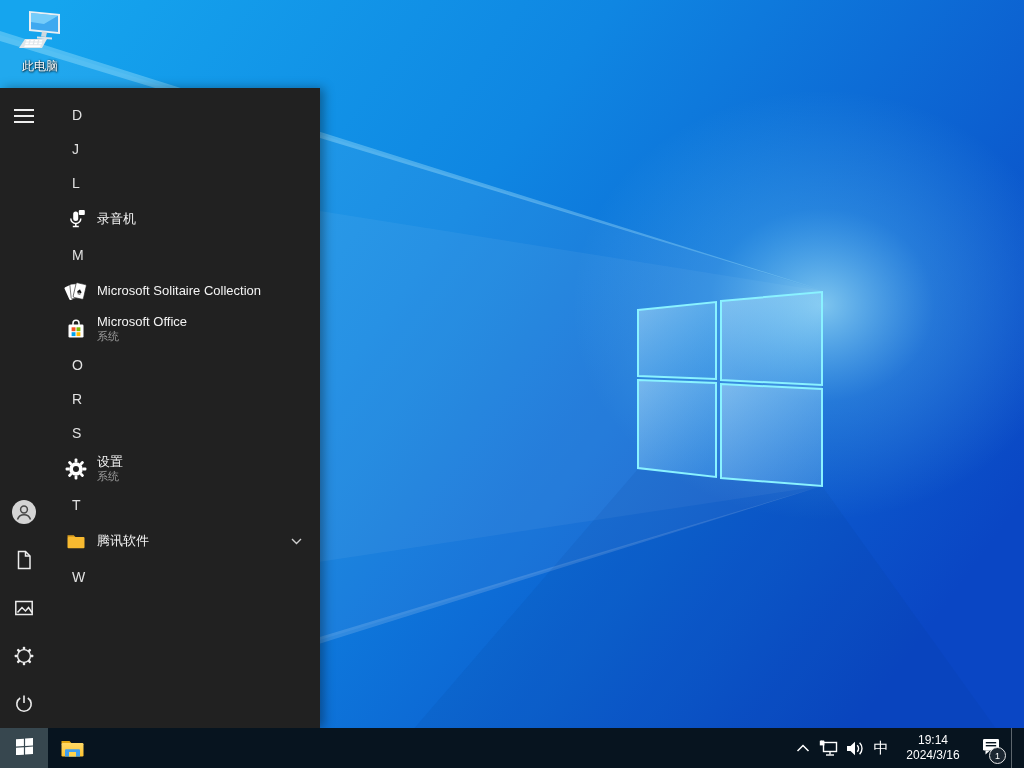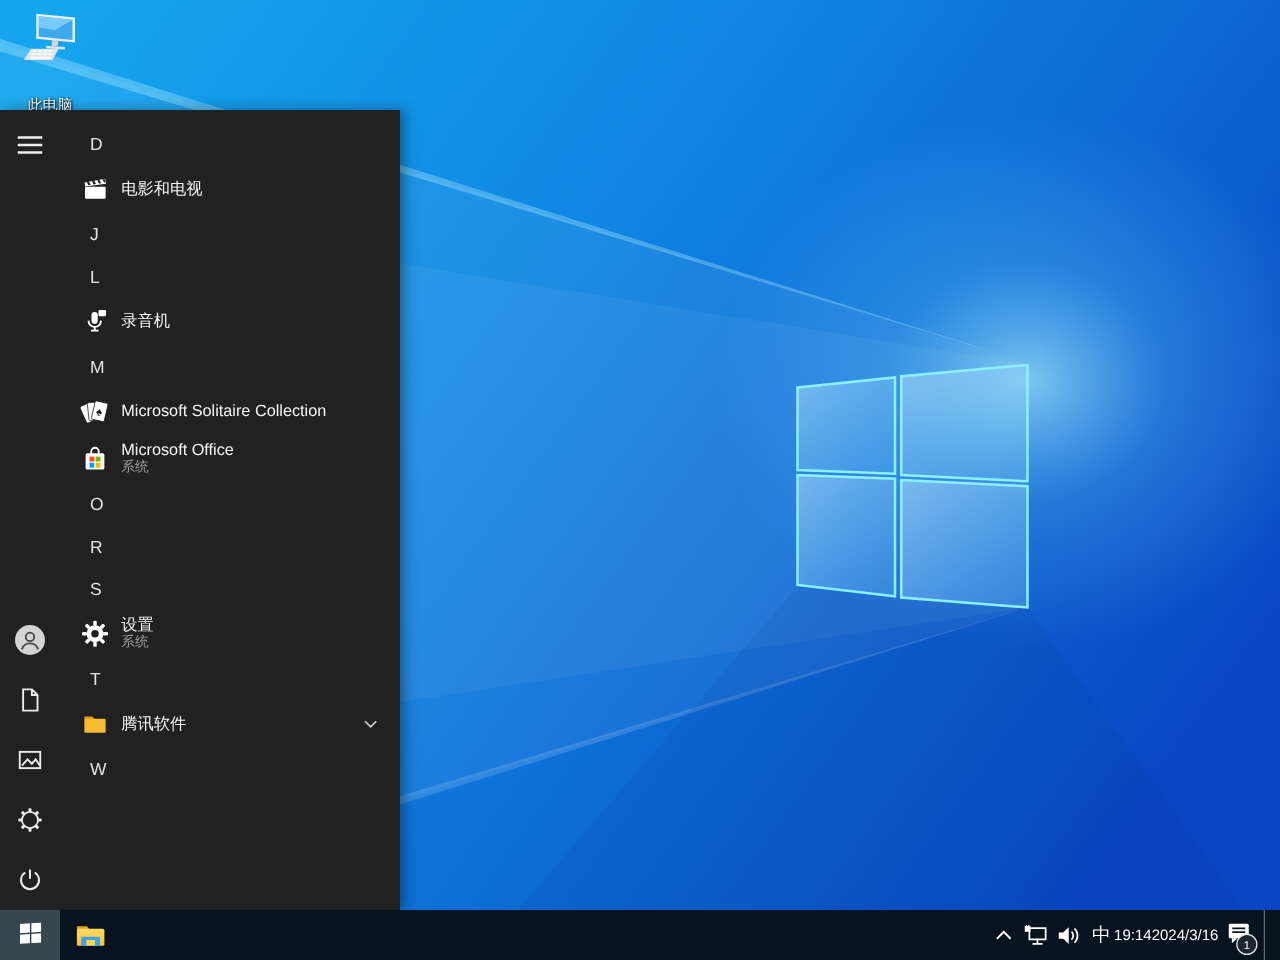--- a/index.html
+++ b/index.html
@@ -7,21 +7,21 @@
     position:relative;width:1024px;height:768px;overflow:hidden;
     font-family:"Liberation Sans",sans-serif;
     -webkit-font-smoothing:antialiased;
   }
   
   #wallpaper{position:absolute;inset:0;}
   #wallpaper svg{display:block;width:100%;height:100%;}
   
   .desktop-icon{
     position:absolute;left:4px;top:8px;width:72px;
-    display:flex;flex-direction:column;align-items:center;gap:17px;
+    display:flex;flex-direction:column;align-items:center;gap:0;
     cursor:default;
   }
   .desktop-icon .dlabel{
     color:#fff;font-size:12px;text-shadow:0 1px 2px rgba(0,0,0,.9),1px 0 2px rgba(0,0,0,.7);
   }
   
   #start-menu{
     position:absolute;left:0;top:88px;width:320px;height:640px;
     background:#212121;overflow:hidden;z-index:5;
     box-shadow:4px 0 10px rgba(0,0,0,.35);
@@ -61,21 +61,21 @@
     margin-left:auto;display:flex;align-items:center;height:100%;
   }
   .tray-btn{
     border:none;background:transparent;padding:0;height:100%;cursor:pointer;
     display:flex;align-items:center;justify-content:center;color:#fff;
   }
   #tray-chevron{width:24px;}
   #tray-network,#tray-volume{width:26px;}
   #tray-ime{width:28px;font-size:15px;}
   #tray-clock{
-    width:76px;display:flex;flex-direction:row;align-items:center;justify-content:center;
+    width:76px;display:flex;flex-direction:column;align-items:center;justify-content:center;
     color:#fff;font-size:12px;line-height:1.25;border:none;background:transparent;cursor:pointer;
   }
   #tray-notif{width:40px;position:relative;}
   #notif-badge{
     position:absolute;right:5px;bottom:4px;width:15px;height:15px;border-radius:50%;
     background:#1b2631;border:1px solid #e8e8e8;color:#fff;font-size:9px;
     display:flex;align-items:center;justify-content:center;
   }
   #show-desktop{
     width:9px;height:100%;border:none;background:transparent;cursor:pointer;
@@ -211,37 +211,20 @@
         </svg>
       </button>
     </div>
 
     <div id="app-list">
 
       <div class="letter-row">
         <span>D</span>
       </div>
 
-      <div class="app-row">
-        <span class="aicon">
-          <svg width="24" height="24" viewBox="0 0 24 24">
-            <polygon points="3.6,7 20.2,3.9 20.8,7.9 4.2,10.2" fill="#fff"></polygon>
-            <g fill="#212121">
-              <polygon points="5.4,6.6 7.2,6.3 8.6,8.9 6.8,9.2"></polygon>
-              <polygon points="9.6,5.9 11.4,5.6 12.8,8.2 11,8.5"></polygon>
-              <polygon points="13.8,5.2 15.6,4.9 17,7.5 15.2,7.8"></polygon>
-              <polygon points="18,4.5 19.6,4.2 20.6,6.7 19.2,7"></polygon>
-            </g>
-            <rect x="4" y="10.4" width="16.5" height="9.6" rx="1" fill="#fff"></rect>
-          </svg>
-        </span>
-        <span class="app-text">
-            <span class="app-label">电影和电视</span>
-          </span>
-      </div>
 
       <div class="letter-row">
         <span>J</span>
       </div>
 
 
       <div class="letter-row">
         <span>L</span>
       </div>
 

